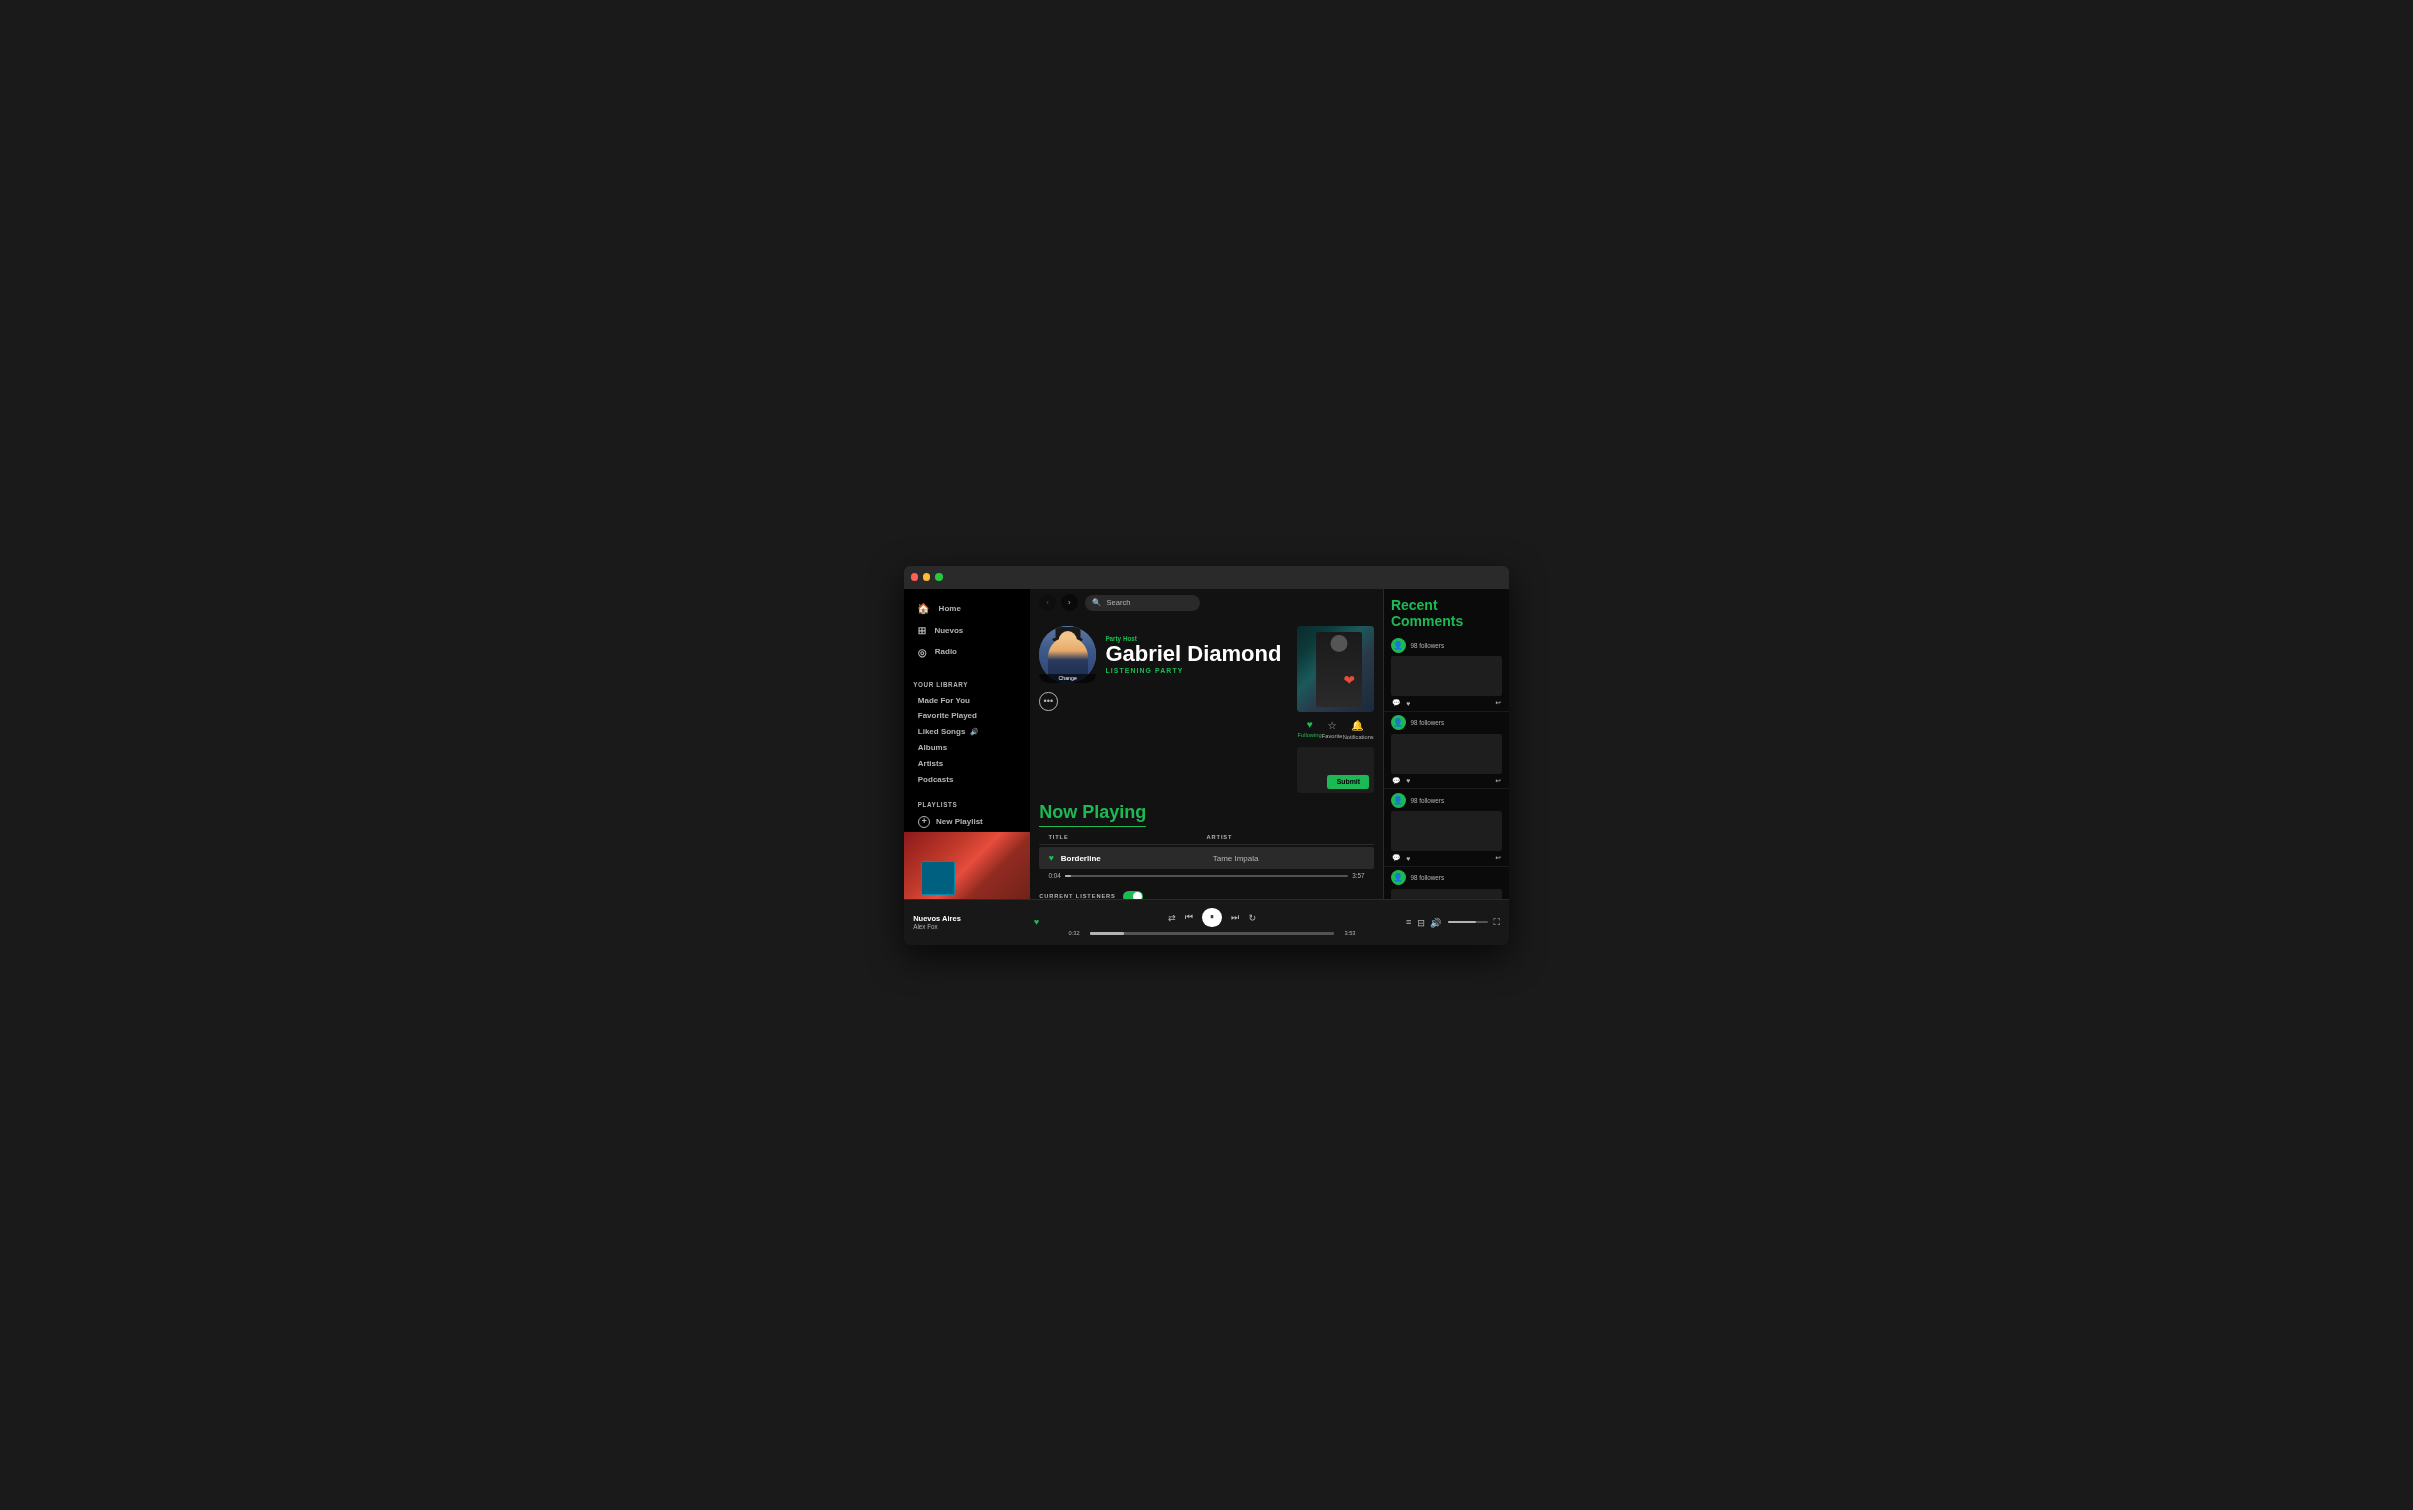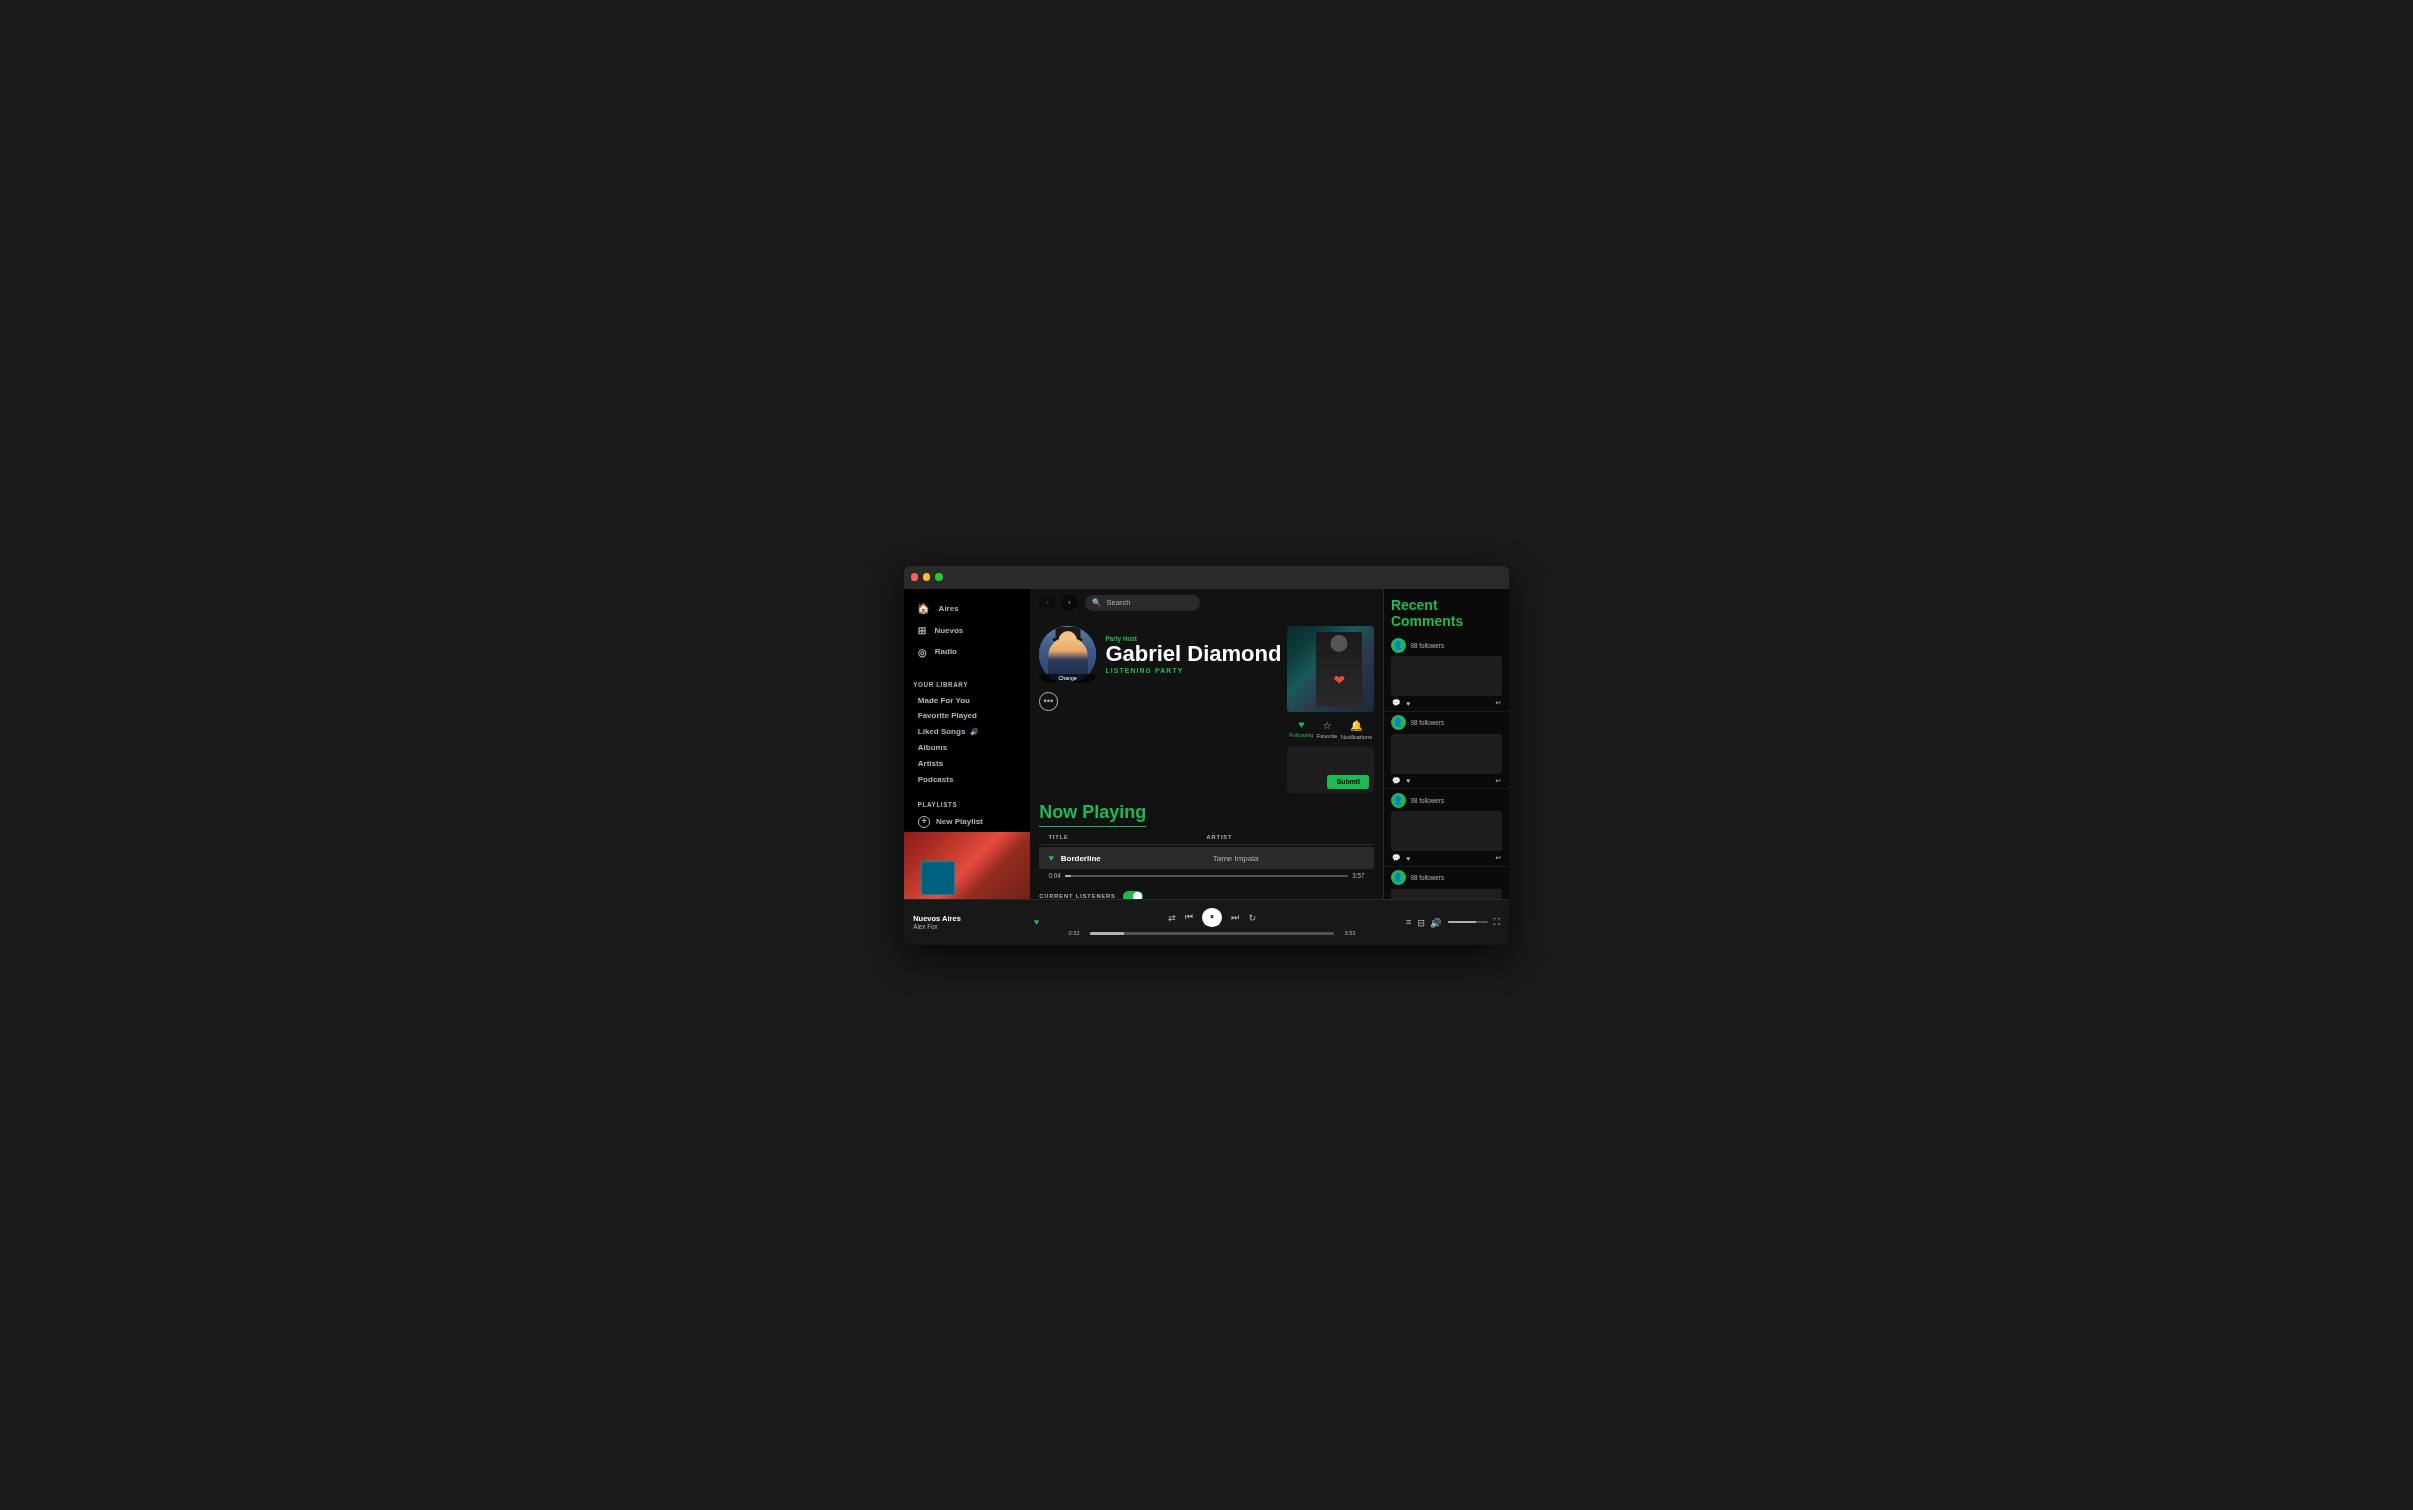--- a/index.html
+++ b/index.html
@@ -181,21 +181,21 @@
       font-size: 7.5px;
       width: 100%;
     }
     .search-bar input::placeholder { color: #b3b3b3; }
     .search-icon { color: #b3b3b3; font-size: 7.5px; }
 
     
     .party-host-section {
       display: flex;
       padding: 9.2px;
-      gap: 6px;
+      gap: 16px;
       align-items: flex-start;
       flex-shrink: 0;
     }
     .host-info {
       display: flex;
       align-items: center;
       gap: 9.2px;
       flex-shrink: 0;
     }
     .host-avatar-wrap {
@@ -629,21 +629,21 @@
       <div class="traffic-light tl-max"></div>
     </div>
   </div>
 
   <div class="app-body">
 
     <div class="sidebar">
       <div class="sidebar-nav">
         <div class="nav-item">
           <span class="nav-icon">🏠</span>
-          <span>Aires</span>
+          <span>Home</span>
         </div>
         <div class="nav-item">
           <span class="nav-icon">⊞</span>
           <span>Nuevos</span>
         </div>
         <div class="nav-item">
           <span class="nav-icon">◎</span>
           <span>Radio</span>
         </div>
       </div>

